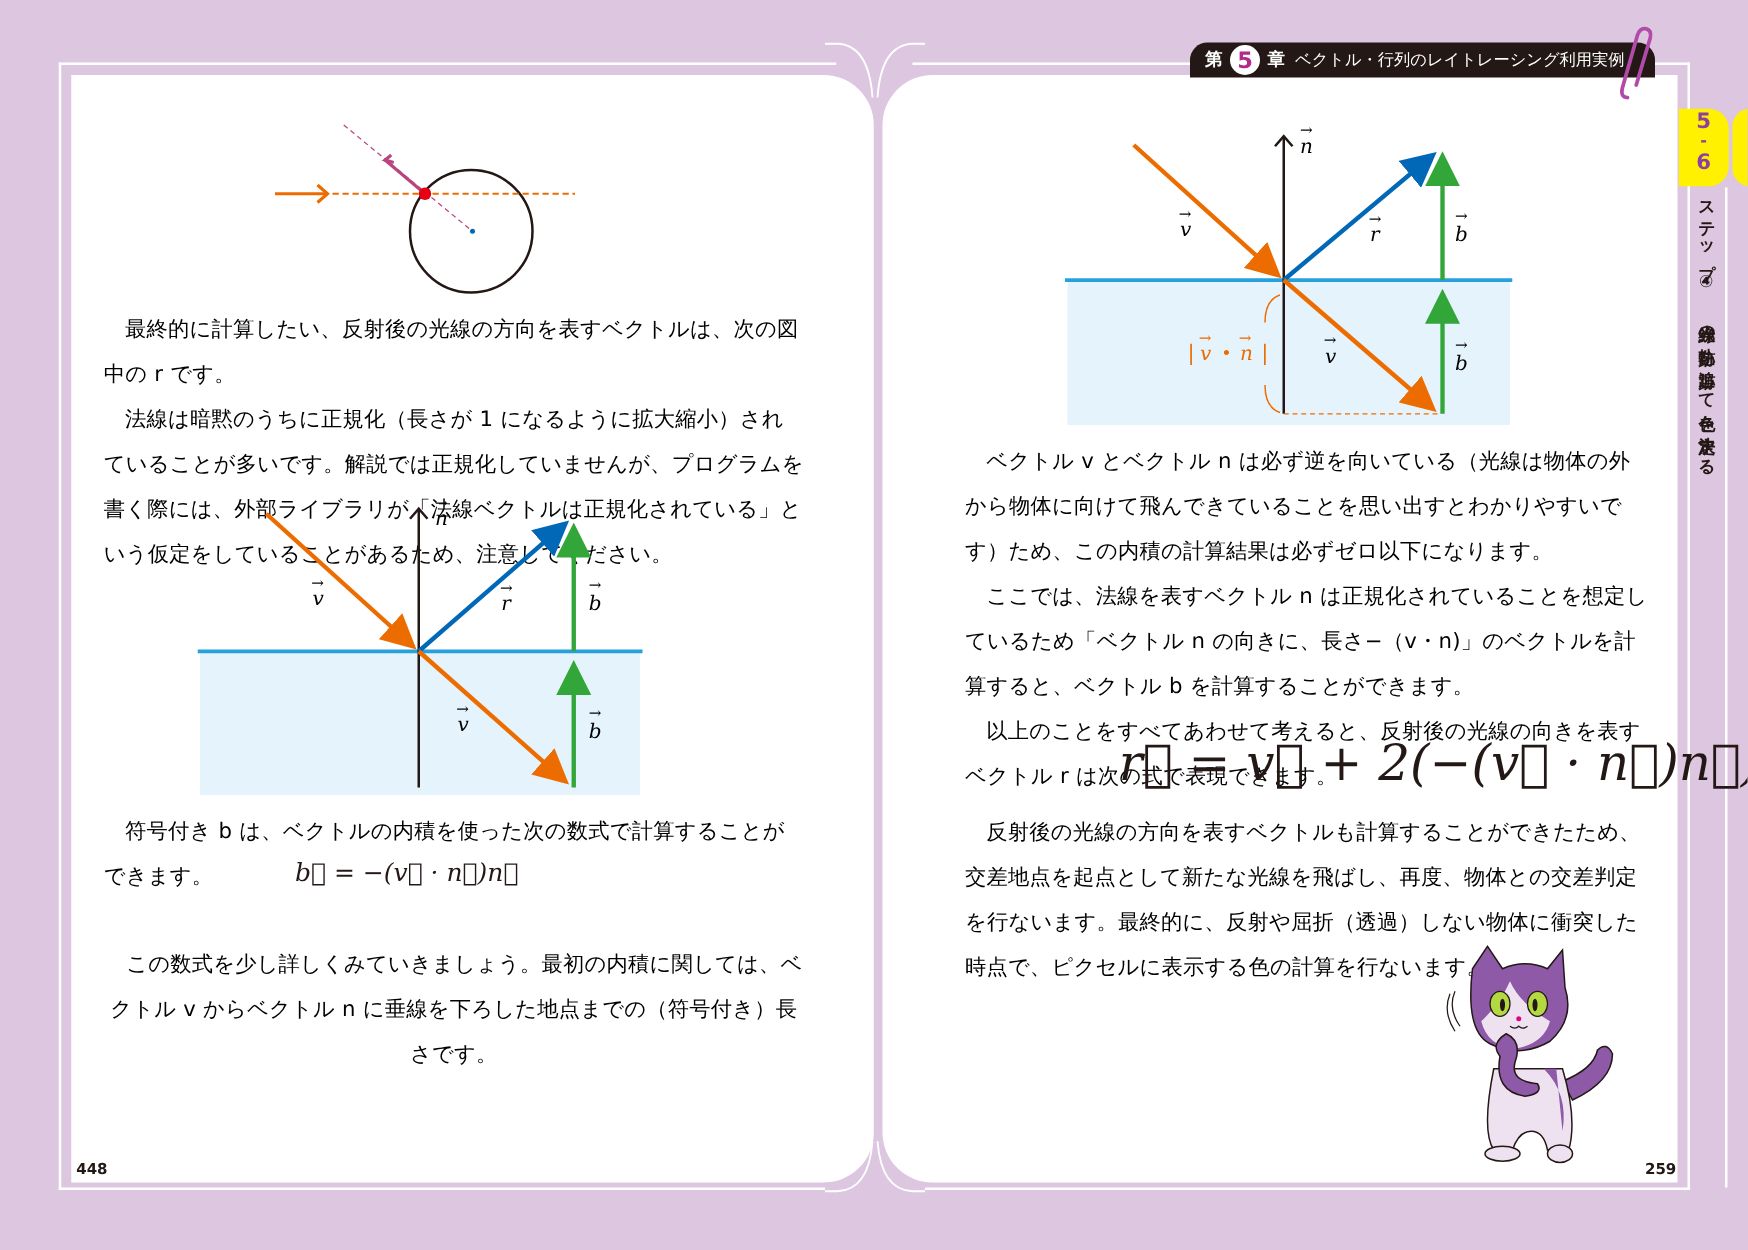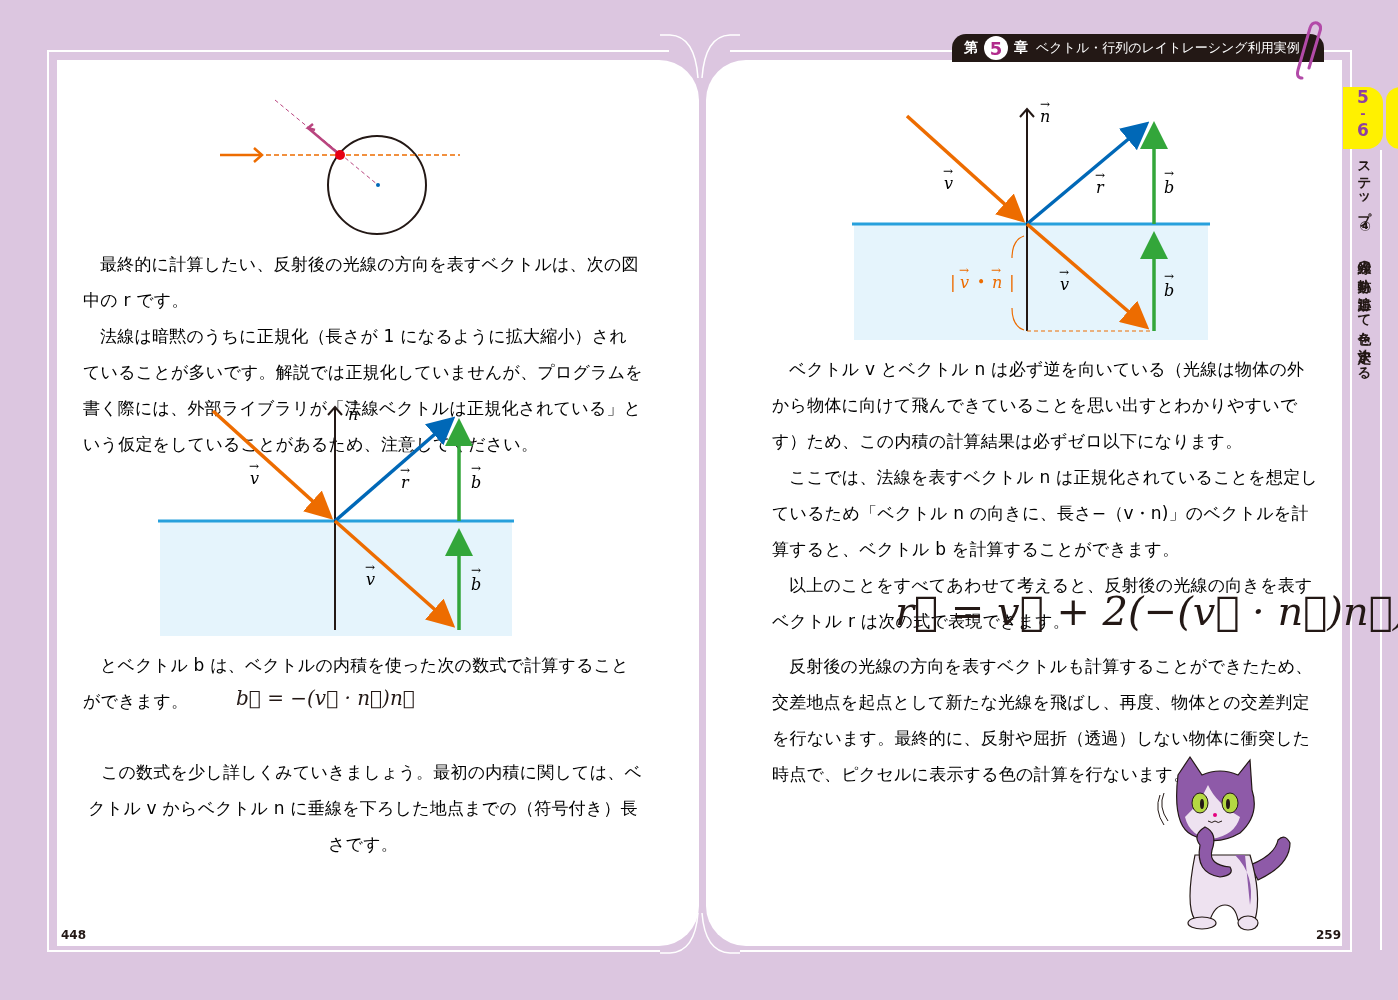--- a/index.html
+++ b/index.html
@@ -147,21 +147,21 @@
   <text x="243" y="90" font-size="16">r</text>
     <text x="242" y="76" font-size="12">→</text>
   <text x="313" y="90" font-size="16">b</text>
     <text x="313" y="74" font-size="12">→</text>
   <text x="208" y="187" font-size="16">v</text>
     <text x="207" y="173" font-size="12">→</text>
   <text x="313" y="192" font-size="16">b</text>
     <text x="313" y="176" font-size="12">→</text>
 </svg>
 
-<div class="para indent" style="left:83px; top:647px; width:560px;">とベクトル b は、ベクトルの内積を使った次の数式で計算することができます。</div>
+<div class="para indent" style="left:83px; top:647px; width:560px;">符号付き b は、ベクトルの内積を使った次の数式で計算することができます。</div>
 
 <div class="formula" style="left:236px; top:686px; font-size:20px;">b⃗ = −(v⃗ · n⃗)n⃗</div>
 
 <div class="para indent" style="left:83px; top:754px; width:560px;text-align:center;">この数式を少し詳しくみていきましょう。最初の内積に関しては、ベクトル v からベクトル n に垂線を下ろした地点までの（符号付き）長さです。</div>
 
 <div class="page-num" style="left:61px; top:928px;">448</div>
 
 <svg style="position:absolute; left:852px; top:98px;" width="358" height="245" viewBox="0 0 358 245">
   <defs>
     <marker id="bO" markerWidth="8" markerHeight="8" refX="6" refY="4" orient="auto">

